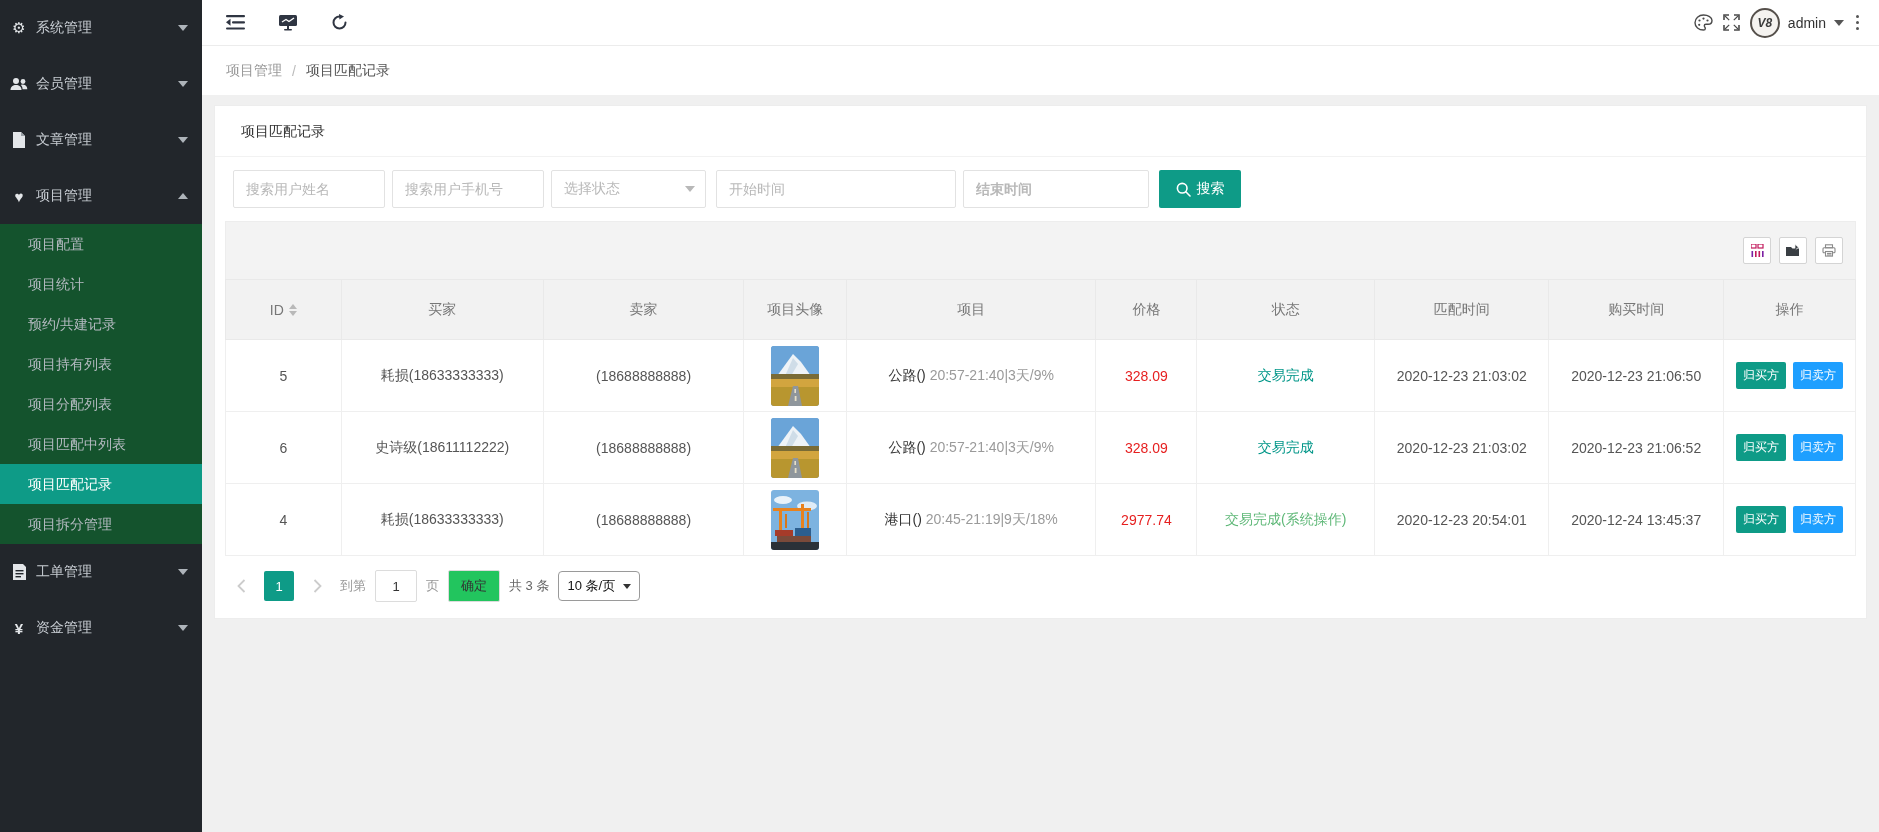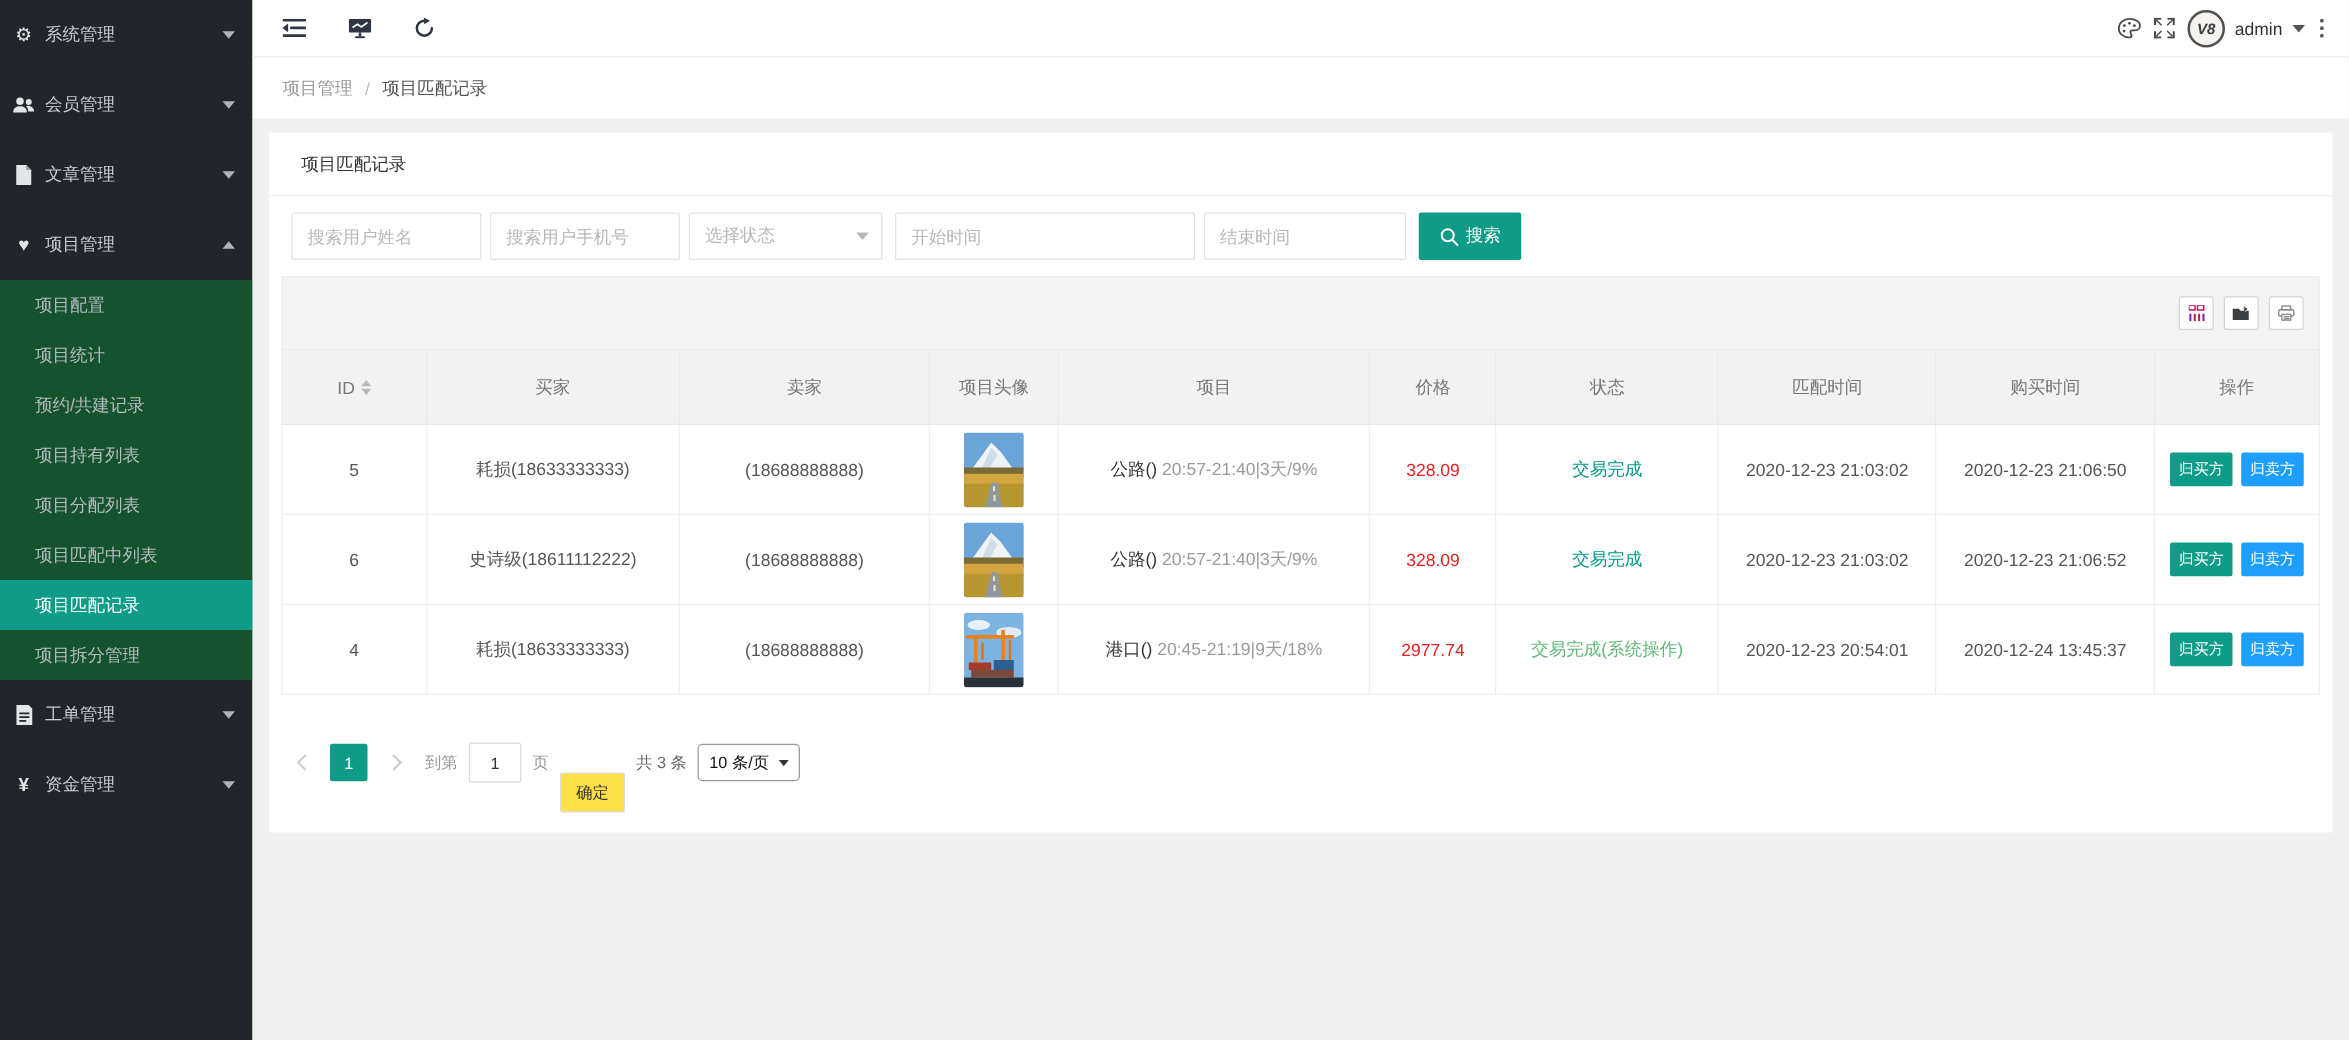--- a/index.html
+++ b/index.html
@@ -46,21 +46,21 @@
   .card { background:#fff; border:1px solid #ededed; }
   .card-header { padding:17px 26px 15px 26px; color:#333; font-size:14px; border-bottom:1px solid #f2f2f2; }
   
   .filters { display:flex; align-items:center; gap:7px; padding:13px 18px; }
   .f-input { height:38px; border:1px solid #e2e2e2; border-radius:2px; padding:0 12px; font-size:14px; color:#333; outline:none; font-family:inherit; }
   .f-input::placeholder { color:#b8b8b8; }
   .f-name { width:152px; }
   .f-phone { width:152px; }
   .f-select { width:155px; height:38px; border:1px solid #e2e2e2; border-radius:2px; padding:0 10px 0 12px; color:#b8b8b8; display:flex; align-items:center; justify-content:space-between; cursor:pointer; }
   .f-start { width:240px; margin-left:3px; }
-  .f-end { width:162px; }
+  .f-end { width:186px;font-weight:bold; }
   .search-btn { height:38px; width:82px; margin-left:3px; background:#0e9b87; color:#fff; border:none; border-radius:2px; font-size:14px; display:flex; align-items:center; justify-content:center; gap:6px; cursor:pointer; font-family:inherit; }
   
   .table-zone { padding:0 10px; }
   .table-toolbar { height:58px; background:#f3f3f3; border:1px solid #ededed; border-bottom:none; display:flex; align-items:center; justify-content:flex-end; gap:8px; padding:0 12px; }
   .tool-btn { width:28px; height:27px; background:#fff; border:1px solid #d4d4d4; border-radius:2px; display:flex; align-items:center; justify-content:center; cursor:pointer; }
   table { width:100%; border-collapse:collapse; table-layout:fixed; }
   th { background:#f2f2f2; height:60px; font-weight:normal; color:#777; font-size:14px; border:1px solid #e9e9e9; }
   td { height:72px; text-align:center; font-size:14px; color:#555; border:1px solid #efefef; background:#fff; }
   .th-id { display:inline-flex; align-items:center; gap:5px; }
   .sort { display:inline-flex; flex-direction:column; gap:2px; cursor:pointer; }
@@ -73,21 +73,21 @@
   .status-light { color:#5fb878; }
   .avatar-img { width:48px; height:60px; border-radius:3px; display:inline-block; vertical-align:middle; overflow:hidden; }
   .act-btn { display:inline-block; min-width:46px; padding:5px 7px; border:none; border-radius:2px; color:#fff; font-size:12px; cursor:pointer; font-family:inherit; }
   .act-buyer { background:#0e9b87; margin-right:7px; }
   .act-seller { background:#1e9fff; }
   
   .pagination { display:flex; align-items:center; gap:9px; padding:14px 2px 16px 2px; color:#666; font-size:13px; }
   .pg-arrow { width:28px; height:30px; display:flex; align-items:center; justify-content:center; color:#ccc; cursor:pointer; }
   .pg-num { width:30px; height:30px; background:#0e9b87; color:#fff; border-radius:2px; display:flex; align-items:center; justify-content:center; font-size:13px; cursor:pointer; }
   .pg-input { width:42px; height:32px; border:1px solid #dcdcdc; border-radius:2px; text-align:center; font-size:13px; color:#333; outline:none; font-family:inherit; }
-  .pg-confirm { height:32px; padding:0 12px; background:#fde047; border:1px solid #dcdcdc; border-radius:2px; color:#333; font-size:13px; cursor:pointer; font-family:inherit;margin-top:48px; }
+  .pg-confirm { height:32px; padding:0 12px; background:#22c55e; border:1px solid #dcdcdc; border-radius:2px; color:#333; font-size:13px; cursor:pointer; font-family:inherit; }
   .pg-size { height:30px; border:1px solid #9a9a9a; border-radius:4px; padding:0 8px; display:flex; align-items:center; gap:8px; color:#111; cursor:pointer; background:#fff; }
   .pg-size .caret.down { border-top-color:#333; border-top-width:5px; border-left-width:4px; border-right-width:4px; }
   svg { display:block; }
 </style>
 </head>
 <body>
 
 <aside class="sidebar">
 
   <div class="nav-item">

